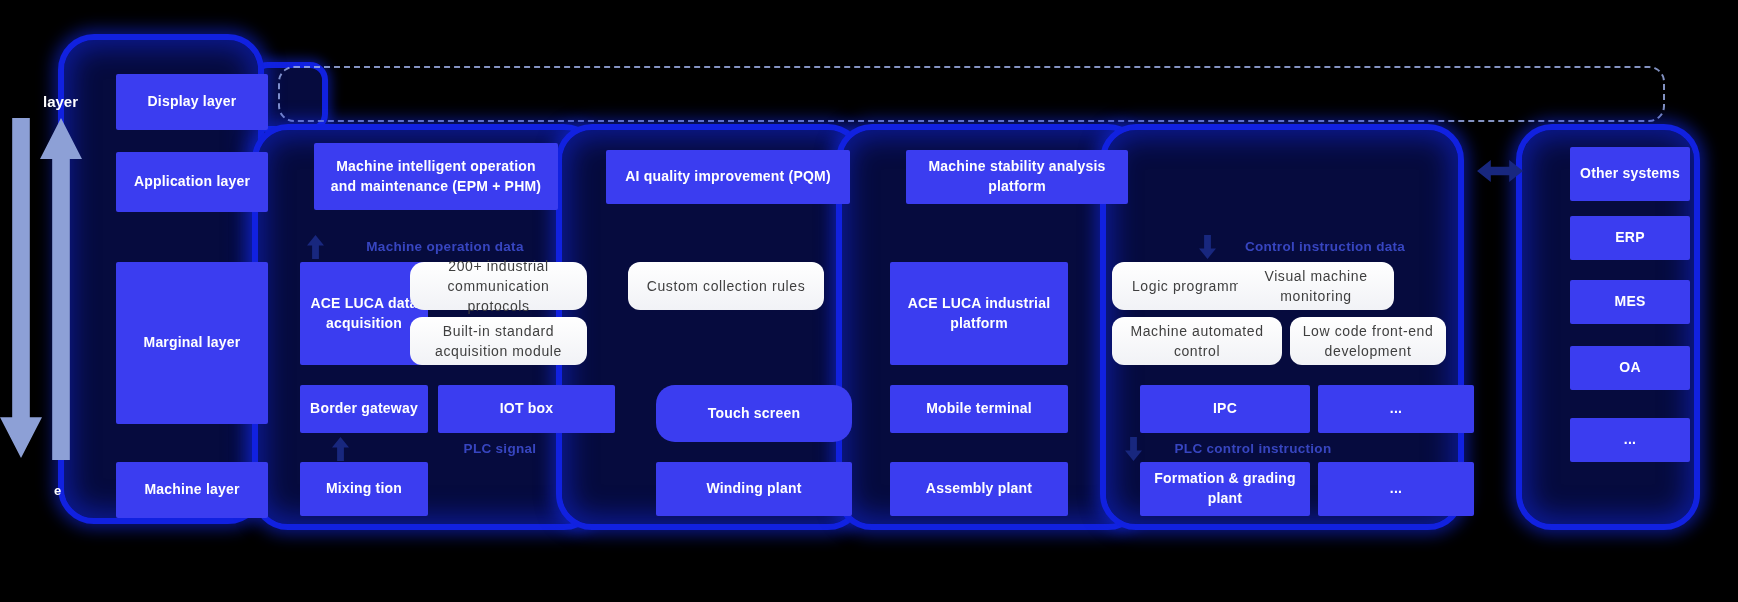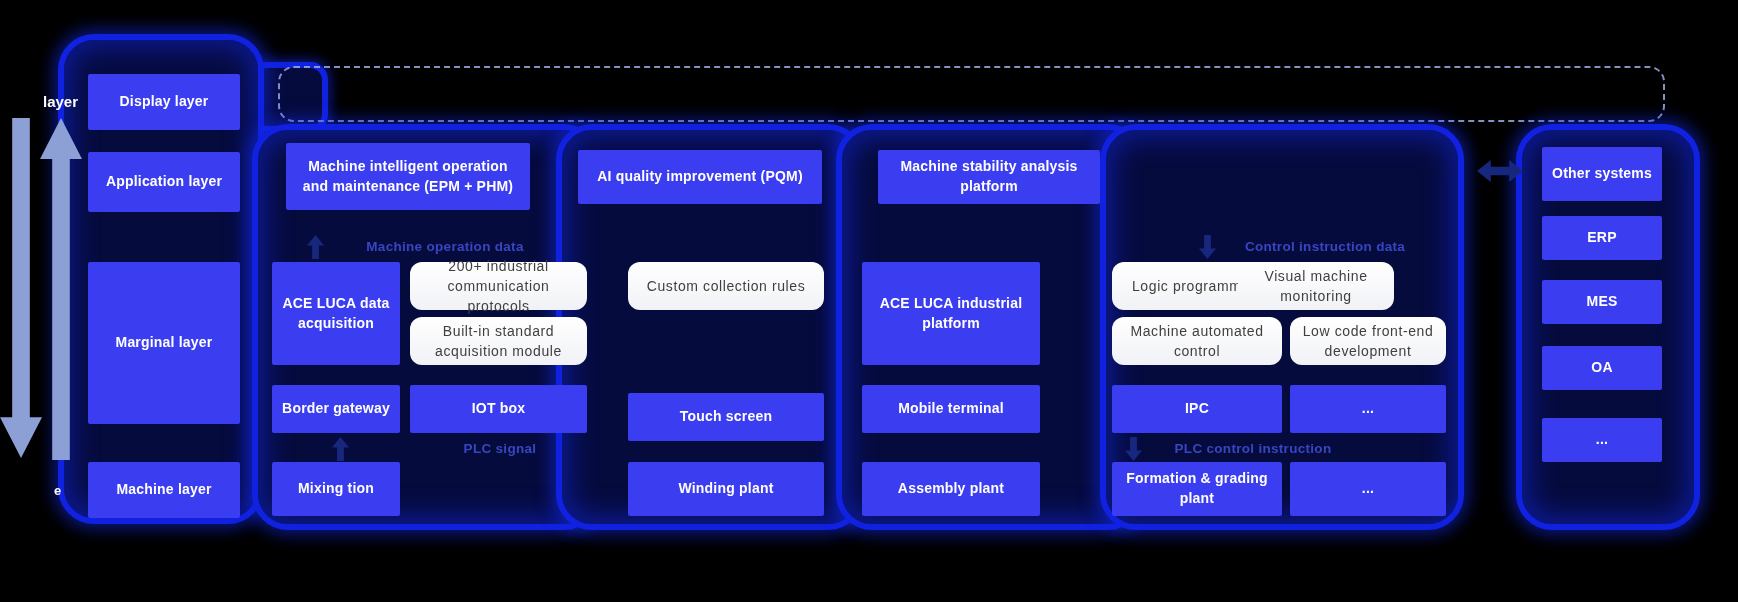--- a/index.html
+++ b/index.html
@@ -22,21 +22,21 @@
     position:absolute;background:var(--capsule-fill,#060b3e);
     border:6px solid var(--capsule-border,#1121e0);border-radius:36px;
     box-shadow:0 0 16px 5px rgba(18,40,230,.55), inset 0 0 26px 8px rgba(18,40,230,.5);
     z-index:2;
   }
   
   .bbox{
     position:absolute;background:var(--box-blue,#3b3df0);color:#fff;
     display:flex;align-items:center;justify-content:center;text-align:center;
     font-weight:bold;font-size:14px;line-height:1.4;z-index:4;border-radius:2px;
-    padding:0 8px;box-sizing:border-box;letter-spacing:.2px;
+    padding:0 8px;box-sizing:border-box;letter-spacing:.2px;margin-left:28px;
   }
   
   .wbox{
     position:absolute;background:linear-gradient(#ffffff,#f1f2f6);
     color:var(--white-box-text,#3f3f3f);
     display:flex;align-items:center;justify-content:center;text-align:center;
     font-weight:normal;font-size:14px;line-height:1.45;z-index:4;border-radius:12px;
     padding:0 6px;box-sizing:border-box;letter-spacing:.6px;
   }
   
@@ -89,32 +89,32 @@
   <div class="bbox" style="left:286px;top:143px;width:244px;height:67px;">Machine intelligent operation and maintenance (EPM + PHM)</div>
   <div class="bbox" style="left:578px;top:150px;width:244px;height:54px;">AI quality improvement (PQM)</div>
   <div class="bbox" style="left:878px;top:150px;width:222px;height:54px;">Machine stability analysis platform</div>
 
   <div class="gap-arrow up" style="left:307px;top:235px;"></div>
   <div class="flow-label" style="left:350px;top:239px;width:190px;">Machine operation data</div>
   <div class="gap-arrow down" style="left:1199px;top:235px;"></div>
   <div class="flow-label" style="left:1230px;top:239px;width:190px;">Control instruction data</div>
 
   <div class="bbox" style="left:272px;top:262px;width:128px;height:103px;">ACE LUCA data acquisition</div>
-  <div class="wbox" style="left:410px;top:262px;width:177px;height:48px;">200+ industrial communication protocols</div>
+  <div class="wbox" style="left:410px;top:262px;width:177px;height:48px;border-radius:14px;">200+ industrial communication protocols</div>
   <div class="wbox" style="left:410px;top:317px;width:177px;height:48px;">Built-in standard acquisition module</div>
   <div class="wbox" style="left:628px;top:262px;width:196px;height:48px;">Custom collection rules</div>
   <div class="bbox" style="left:862px;top:262px;width:178px;height:103px;">ACE LUCA industrial platform</div>
   <div class="wbox" style="left:1112px;top:262px;width:170px;height:48px;">Logic programming</div>
   <div class="wbox" style="left:1112px;top:317px;width:170px;height:48px;">Machine automated control</div>
   <div class="wbox" style="left:1238px;top:262px;width:156px;height:48px;">Visual machine monitoring</div>
   <div class="wbox" style="left:1290px;top:317px;width:156px;height:48px;">Low code front-end development</div>
 
   <div class="bbox" style="left:272px;top:385px;width:128px;height:48px;">Border gateway</div>
   <div class="bbox" style="left:410px;top:385px;width:177px;height:48px;">IOT box</div>
-  <div class="bbox" style="left:628px;top:393px;width:196px;height:48px;">Touch screen</div>
+  <div class="bbox" style="left:628px;top:385px;width:196px;height:57px;border-radius:19px;">Touch screen</div>
   <div class="bbox" style="left:862px;top:385px;width:178px;height:48px;">Mobile terminal</div>
   <div class="bbox" style="left:1112px;top:385px;width:170px;height:48px;">IPC</div>
   <div class="bbox" style="left:1290px;top:385px;width:156px;height:48px;">...</div>
 
   <div class="gap-arrow up" style="left:332px;top:437px;"></div>
   <div class="flow-label" style="left:430px;top:441px;width:140px;">PLC signal</div>
   <div class="gap-arrow down" style="left:1125px;top:437px;"></div>
   <div class="flow-label" style="left:1158px;top:441px;width:190px;">PLC control instruction</div>
 
   <div class="bbox" style="left:272px;top:462px;width:128px;height:54px;">Mixing tion</div>

